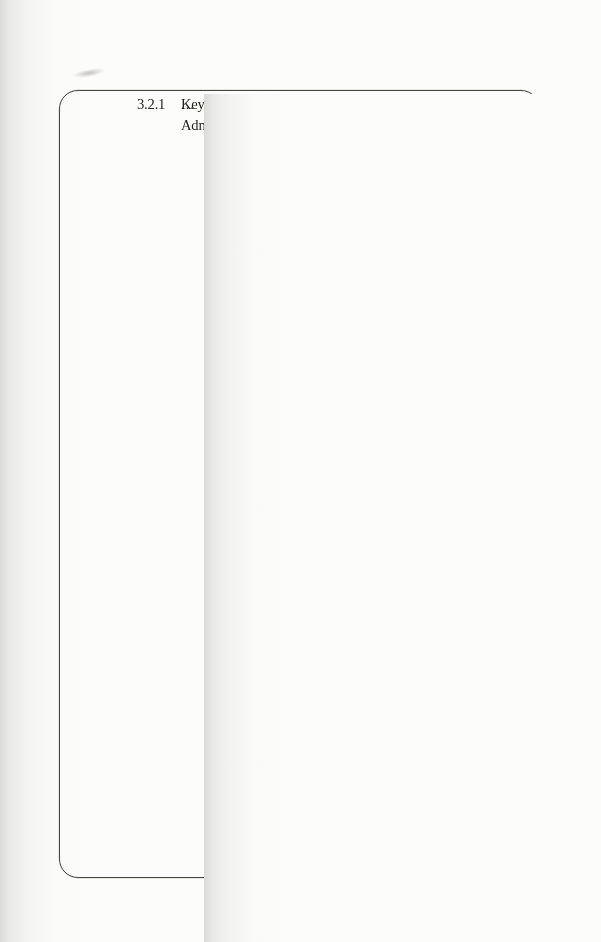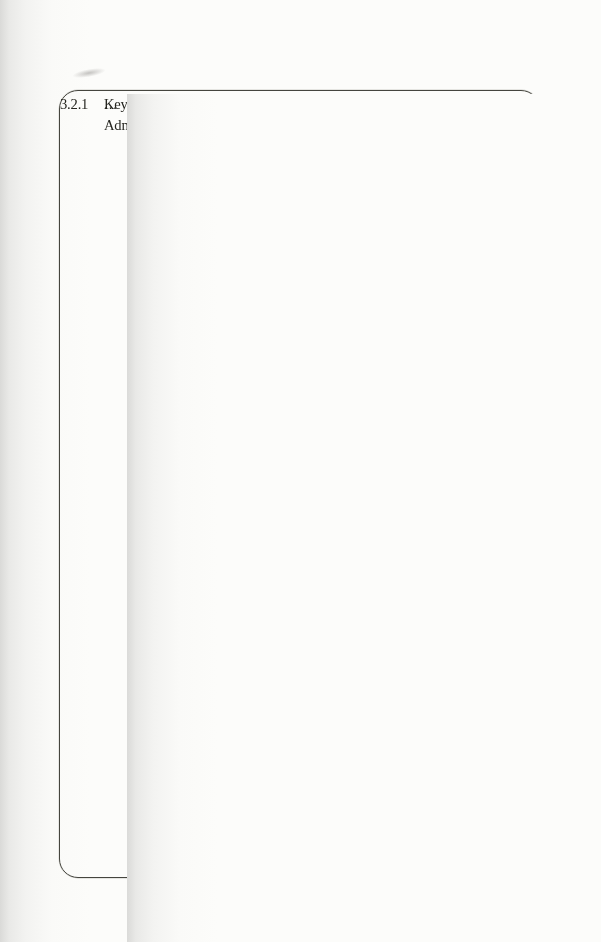--- a/index.html
+++ b/index.html
@@ -51,21 +51,21 @@
   .row .title { flex: 1 1 auto; min-width: 0; white-space: pre; overflow: visible; }
 
   .row .dotpage {
     flex: 0 0 auto;
     align-self: flex-end;          
     display: flex;
     align-items: baseline;
   }
   .row .dots { padding-right: 9px; letter-spacing: 1px; }
   .row .page { min-width: 29px; text-align: right; }
-  .subsection .num { width: 44px; }
+  .subsection .num { margin-left: 77px; width: 44px; }
 
   .folio {
     position: absolute;
     left: 0; right: 6px; top: 884px;
     text-align: center;
     font-size: 15px;
     letter-spacing: 0.5px;
   }
 </style>
 </head>

